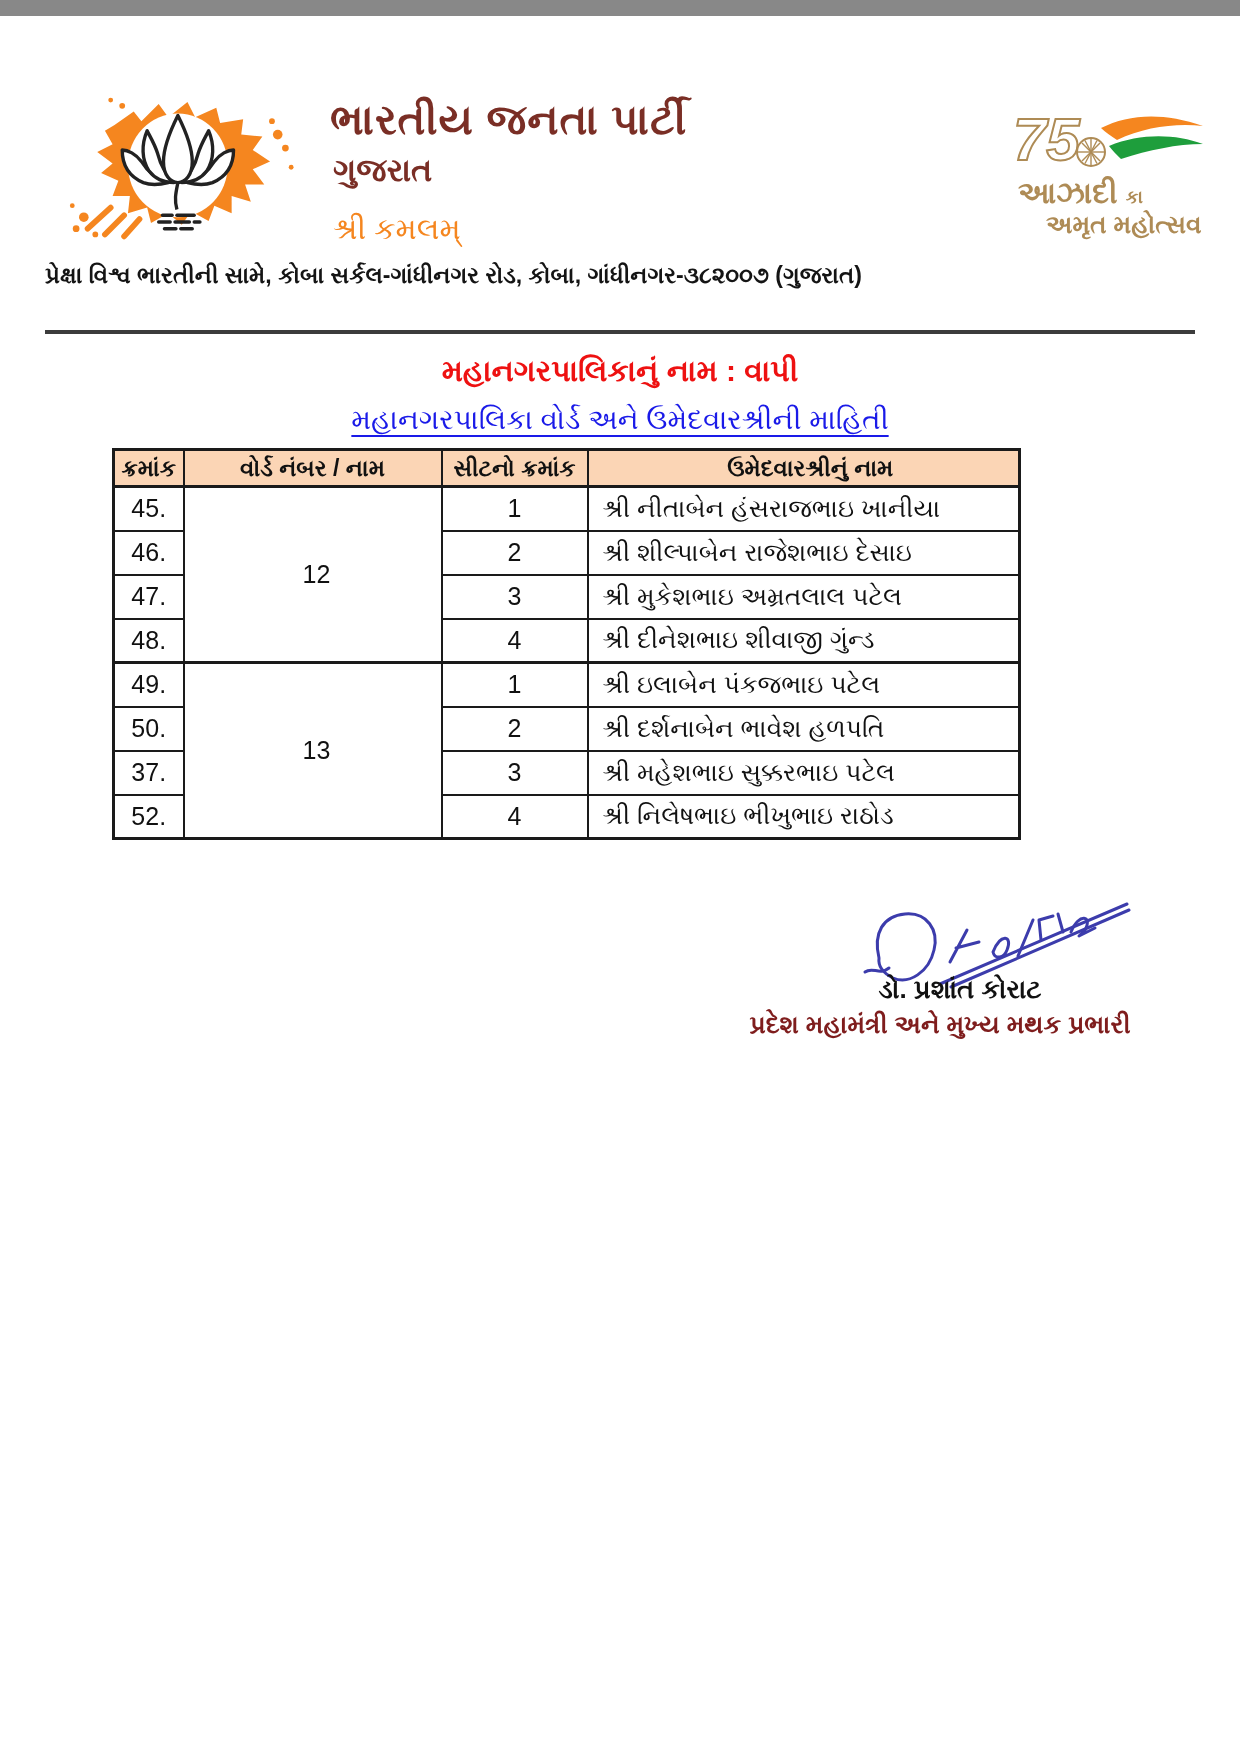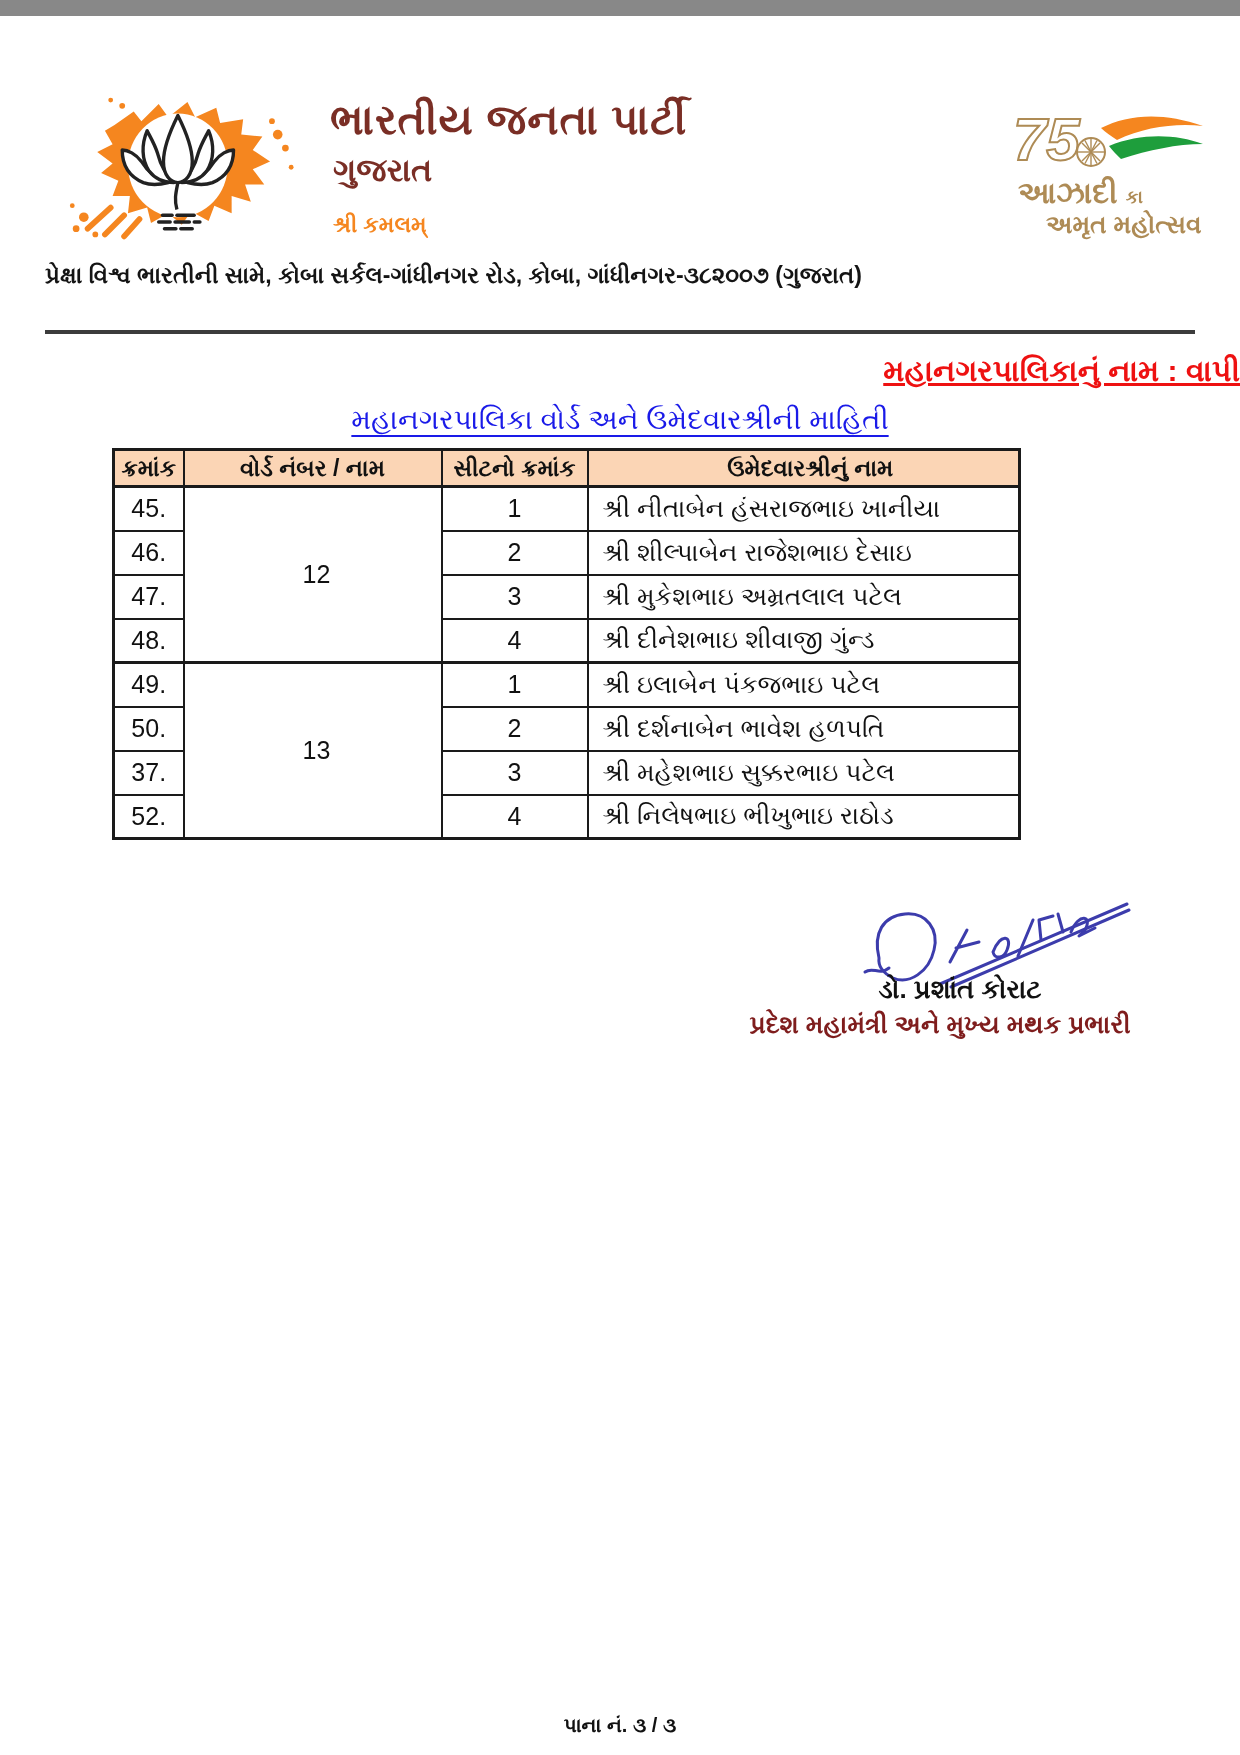--- a/index.html
+++ b/index.html
@@ -3,35 +3,35 @@
 <meta charset="utf-8">
 <style>
   * { margin:0; padding:0; box-sizing:border-box; }
   body { background:#888; font-family:"Liberation Sans","DejaVu Sans",sans-serif; }
   .page { position:relative; width:1240px; height:1755px; background:#ffffff; margin:16px auto; overflow:hidden; }
 
   
   .bjp-logo { position:absolute; left:55px; top:58px; width:240px; height:175px; }
   .party-name   { position:absolute; left:330px; top:80px;  font-size:42px; font-weight:800; color:#7A2E25; letter-spacing:1px; }
   .party-state  { position:absolute; left:333px; top:136px; font-size:32px; font-weight:800; color:#7A2E25; }
-  .party-office { position:absolute; left:333px; top:196px; font-size:22px; font-weight:700; color:#F5861F; }
+  .party-office { position:absolute; left:333px; top:196px; font-size:30px; font-weight:400; color:#F5861F; }
 
   .amrut-svg   { position:absolute; left:1005px; top:86px; width:200px; height:72px; }
   .amrut-line1 { position:absolute; left:1018px; top:160px; font-size:30px; font-weight:700; color:#AE8B55; }
   .amrut-line1 .small { font-size:18px; font-weight:600; }
   .amrut-line2 { position:absolute; left:1046px; top:194px; font-size:25px; font-weight:700; color:#AE8B55; }
 
   .address-line { position:absolute; left:45px; top:246px; width:1150px; font-size:23px; font-weight:700; color:#141414; }
   .contact-line { position:absolute; left:45px; top:284px; width:1150px; font-size:20px; font-weight:400; color:#222; letter-spacing:-0.2px; }
   .head-rule    { position:absolute; left:45px; top:314px; width:1150px; height:4px;
                   border-top:3px solid #3c3c3c; border-bottom:1px solid #3c3c3c; }
 
   
-  .title-red  { position:absolute; left:0; top:338px; width:1240px; text-align:right;
-                font-size:30px; font-weight:800; color:#EE1111;text-decoration:underline; }
+  .title-red  { position:absolute; left:0; top:338px; width:1240px; text-align:center;
+                font-size:30px; font-weight:800; color:#EE1111; }
   .title-blue { position:absolute; left:0; top:388px; width:1240px; text-align:center;
                 font-size:28px; font-weight:400; color:#1A1AE8;
                 text-decoration:underline; text-underline-offset:6px; }
 
   
   .tbl-wrap { position:absolute; left:112px; top:432px; width:906px; }
   table.cand { border-collapse:collapse; width:906px; table-layout:fixed; border:3px solid #1a1a1a; }
   table.cand th, table.cand td { border:2px solid #1a1a1a; color:#111; }
   table.cand thead th { background:#FBD5B5; height:37px; font-size:23px; font-weight:700; text-align:center; border-bottom:3px solid #1a1a1a; }
   table.cand td { height:44px; font-size:25px; font-weight:400; }
@@ -195,15 +195,14 @@
       <path d="M186,52 L184,32 L198,28"></path>
       <path d="M208,44 L203,26"></path>
       <path d="M216,44 C224,24 238,28 230,42 L224,48 L240,40"></path>
       <path d="M85,96 L272,16"></path>
       <path d="M96,99 L274,22"></path>
     </g>
   </svg>
   <div class="sig-name">ડો. પ્રશાંત કોરાટ</div>
   <div class="sig-role">પ્રદેશ મહામંત્રી અને મુખ્ય મથક પ્રભારી</div>
 
-  <div class="footer-page">પાના નં. ૩ / ૩</div>
 
 </div>
 
 </body></html>

